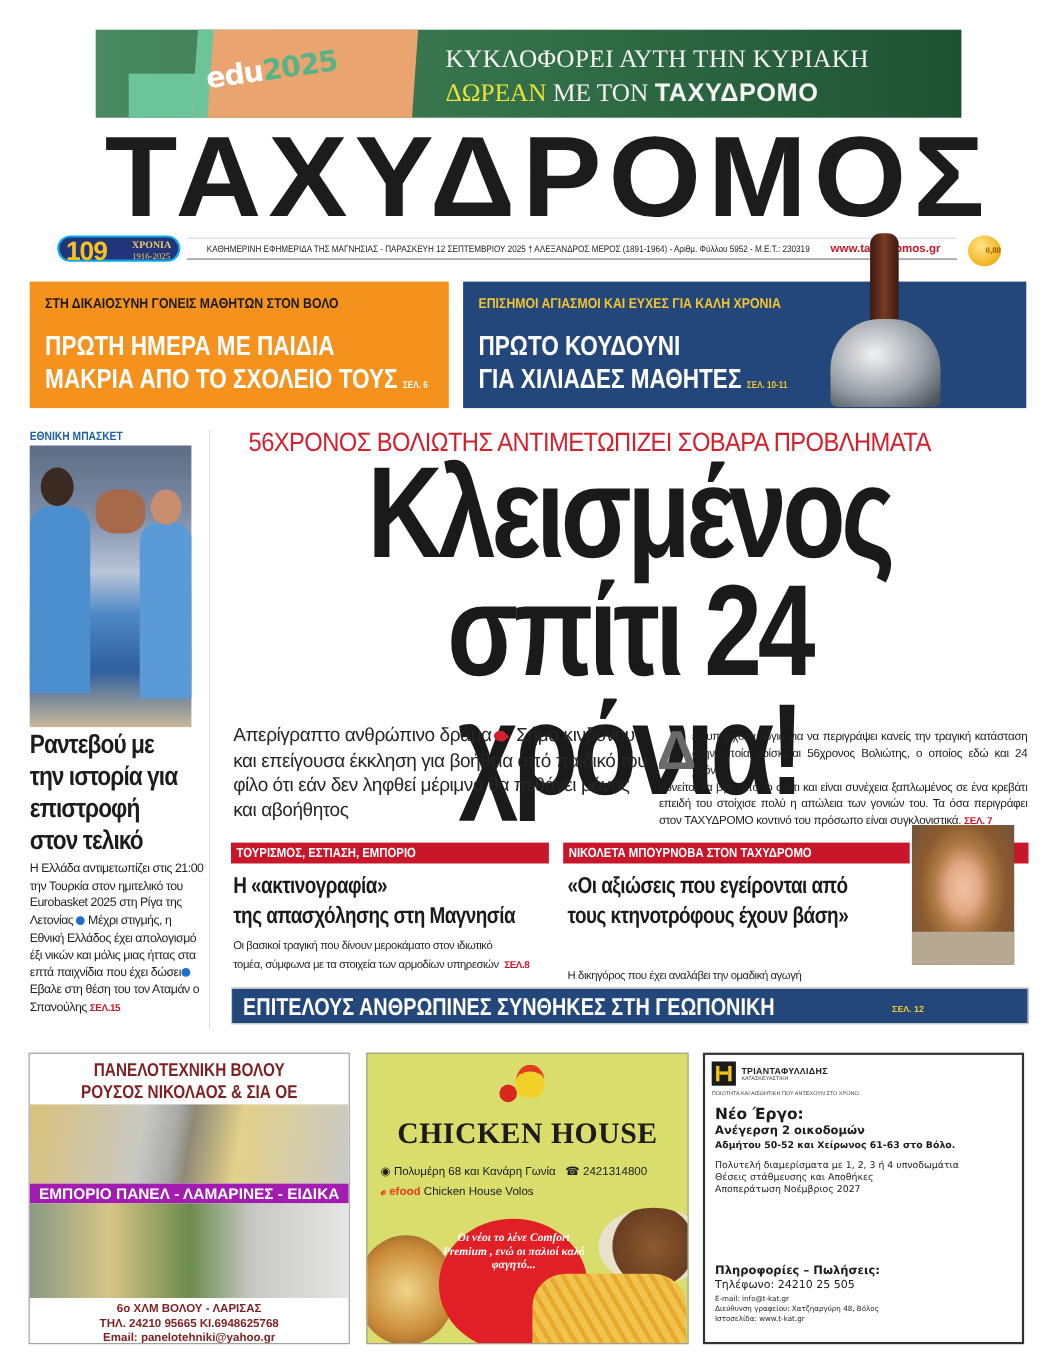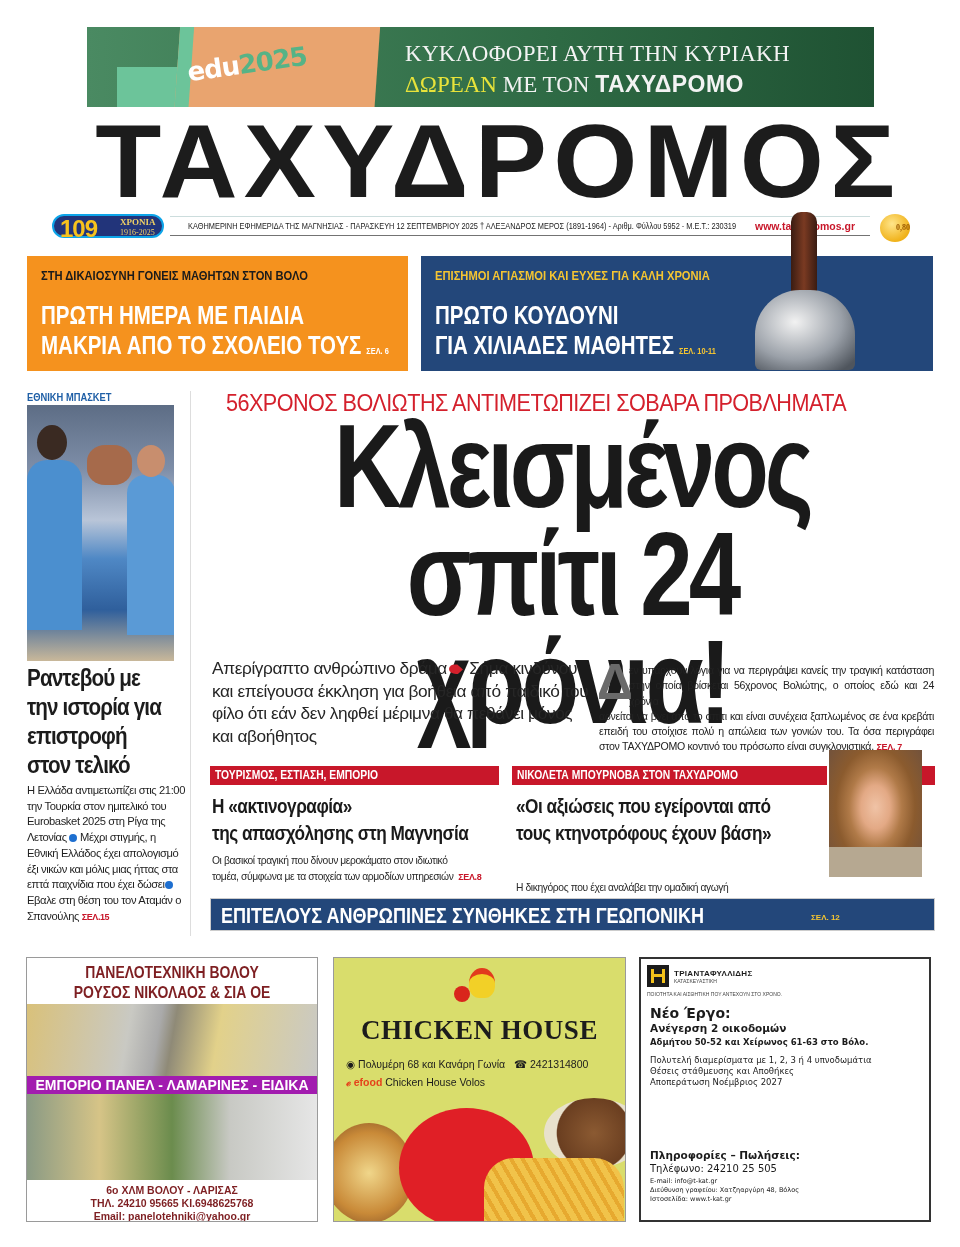--- a/index.html
+++ b/index.html
@@ -239,20 +239,21 @@
   <div class="info1">
     <span>◉</span> <span>Πολυμέρη 68 και Κανάρη Γωνία</span> &nbsp;&nbsp;<span>☎</span> <span>2421314800</span>
   </div>
   <div class="info2">
     <b>ℯ</b> <b>efood</b><span> Chicken House Volos</span>
   </div>
   <div class="food-l"></div>
   <div class="food-r"></div>
   <div class="red-circle"></div>
   <div class="fries"></div>
+  <div class="slogan">Οι νέοι το λένε Comfort Premium , ενώ οι παλιοί καλό φαγητό...</div>
 </div>
 
 <div class="abs ad ad3">
   <div class="mark">
       <i></i>
     </div>
   <div class="brand">ΤΡΙΑΝΤΑΦΥΛΛΙΔΗΣ</div>
   <div class="brand-sub">ΚΑΤΑΣΚΕΥΑΣΤΙΚΗ</div>
   <div class="tag">ΠΟΙΟΤΗΤΑ ΚΑΙ ΑΙΣΘΗΤΙΚΗ ΠΟΥ ΑΝΤΕΧΟΥΝ ΣΤΟ ΧΡΟΝΟ.</div>
   <div class="txt" style="top:46px;font-size:14px;font-weight:bold">Νέο Έργο:</div>

